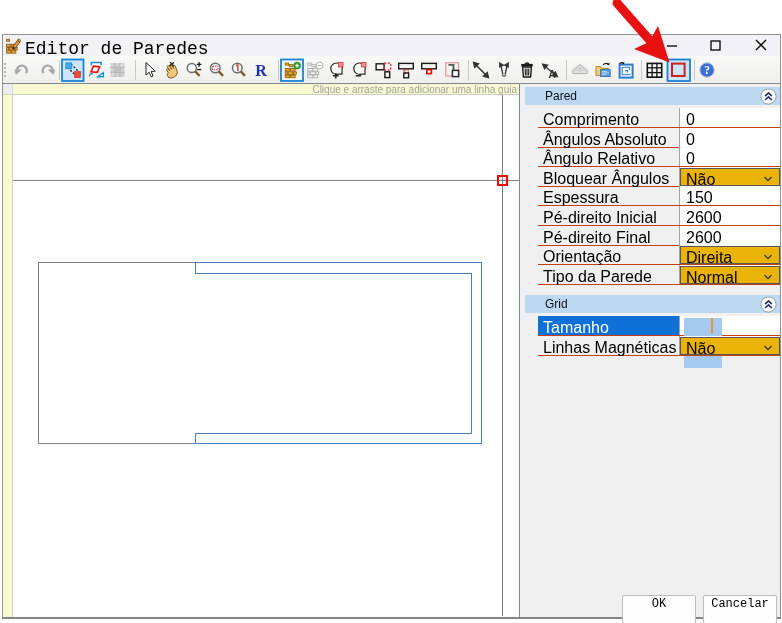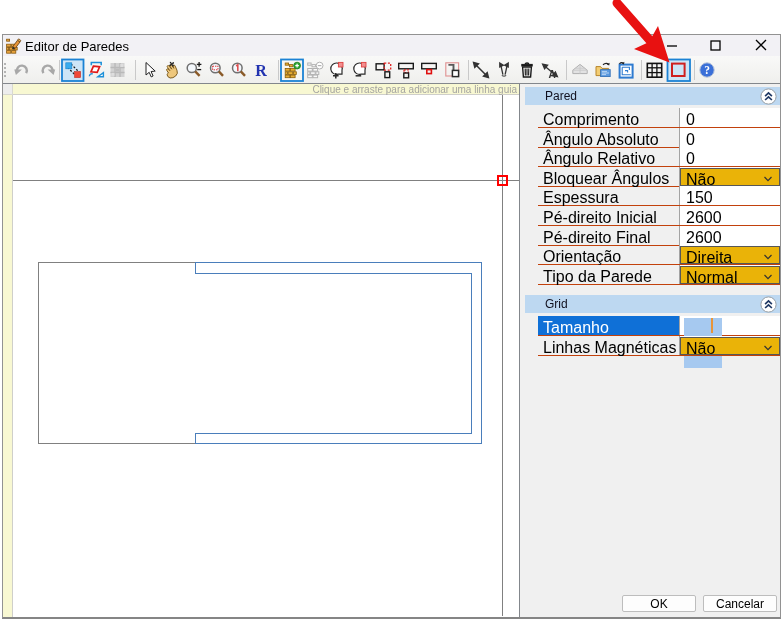--- a/index.html
+++ b/index.html
@@ -1,39 +1,39 @@
 <!DOCTYPE html>
 <html><head>
 <meta charset="utf-8">
 <style>
   html,body{margin:0;padding:0;}
   #page{position:relative;width:782px;height:623px;background:#ffffff;overflow:hidden;
         font-family:"Liberation Sans",sans-serif;}
   .abs{position:absolute;}
   #dlgframe{left:2px;top:34px;width:779px;height:585px;border:1px solid #929292;border-bottom:2px solid #858585;box-sizing:border-box;background:transparent;}
   #titlebar{left:3px;top:35px;width:777px;height:21px;background:#f2f1f5;}
-  #titletext{left:25px;top:39px;font-size:13px;color:#000;}
+  #titletext{left:25px;top:39px;font-size:18px;color:#000;font-family:Liberation Mono, monospace;}
   #toolbar{left:3px;top:56px;width:777px;height:27px;background:linear-gradient(#f9f9f8,#efefed);}
   #canvasTopBorder{left:3px;top:83px;width:777px;height:1px;background:#83878c;}
   #canvasArea{left:3px;top:84px;width:516px;height:533px;background:#ffffff;}
   #canvasRightBorder{left:519px;top:84px;width:1px;height:533px;background:#83878c;}
   #panel{left:520px;top:84px;width:260px;height:533px;background:#f0f0f0;}
   #cornerCell{left:3px;top:84px;width:10px;height:11px;background:#ededed;border-right:1px solid #d8d8d0;border-bottom:1px solid #d8d8d0;box-sizing:border-box;}
   #topStrip{left:13px;top:84px;width:506px;height:11px;background:#f8f8d2;border-bottom:1px solid #cfcfca;box-sizing:border-box;}
   #leftStrip{left:3px;top:95px;width:10px;height:522px;background:#f8f8d2;border-right:1px solid #cfcfca;box-sizing:border-box;}
   #guidetext{left:200px;top:84px;width:317px;height:16px;font-size:10px;line-height:11.5px;color:#a4a4a0;text-align:right;}
   
   .hdr{left:525px;width:255px;height:18px;background:#bdd8f1;color:#11111f;font-size:12px;line-height:18px;padding-left:20px;box-sizing:border-box;}
   .row{left:538px;width:242px;height:20px;border-bottom:1px solid #c2410c;box-sizing:border-box;font-size:16px;color:#000;}
   .rowlabel{position:absolute;left:5px;top:3px;}
   .rowval{position:absolute;left:148px;top:3px;}
   .valcell{position:absolute;left:141px;top:0;width:101px;height:19px;background:#fff;border-left:1px solid #a3a3a3;box-sizing:border-box;}
   .ddbox{position:absolute;left:142px;top:1px;width:100px;height:18px;background:#eab308;border:1px solid #575757;box-sizing:border-box;}
   .ddchev{position:absolute;right:7px;top:6px;width:8px;height:8px;}
-  .btn{width:74px;height:17px;background:#fdfdfd;border:1px solid #bdbdbd;border-radius:2px;font-size:12px;color:#000;text-align:center;line-height:17px;box-sizing:border-box;}
+  .btn{width:74px;height:29px;background:#fdfdfd;border:1px solid #bdbdbd;border-radius:2px;font-size:12px;color:#000;text-align:center;line-height:17px;box-sizing:border-box;font-family:Liberation Mono, monospace;}
 </style>
 </head>
 <body>
 <div id="page">
 
   <div class="abs" id="titlebar"></div>
   <div class="abs" id="toolbar"></div>
   <div class="abs" id="canvasTopBorder"></div>
   <div class="abs" id="canvasArea"></div>
   <div class="abs" id="canvasRightBorder"></div>
@@ -343,21 +343,21 @@
       <circle cx="8.5" cy="8.5" r="7.6" fill="#ffffff" stroke="#9aa0a6" stroke-width="1"></circle>
       <path d="M5.1 8.1 L8.5 4.9 L11.9 8.1 M5.1 12 L8.5 8.8 L11.9 12" fill="none" stroke="#1f3864" stroke-width="1.7"></path>
     </svg>
   </div>
   <div class="abs row" style="top:107.9px;">
       <span class="rowlabel">Comprimento</span>
       <span class="valcell"></span>
       <span class="rowval">0</span>
     </div>
   <div class="abs row" style="top:127.5px;">
-      <span class="rowlabel">Ângulo Absoluto</span>
+      <span class="rowlabel">Ângulos Absoluto</span>
       <span class="valcell"></span>
       <span class="rowval">0</span>
     </div>
   <div class="abs row" style="top:147.1px;">
       <span class="rowlabel">Ângulo Relativo</span>
       <span class="valcell"></span>
       <span class="rowval">0</span>
     </div>
   <div class="abs row" style="top:166.7px;">
       <span class="rowlabel">Bloquear Ângulos</span>

